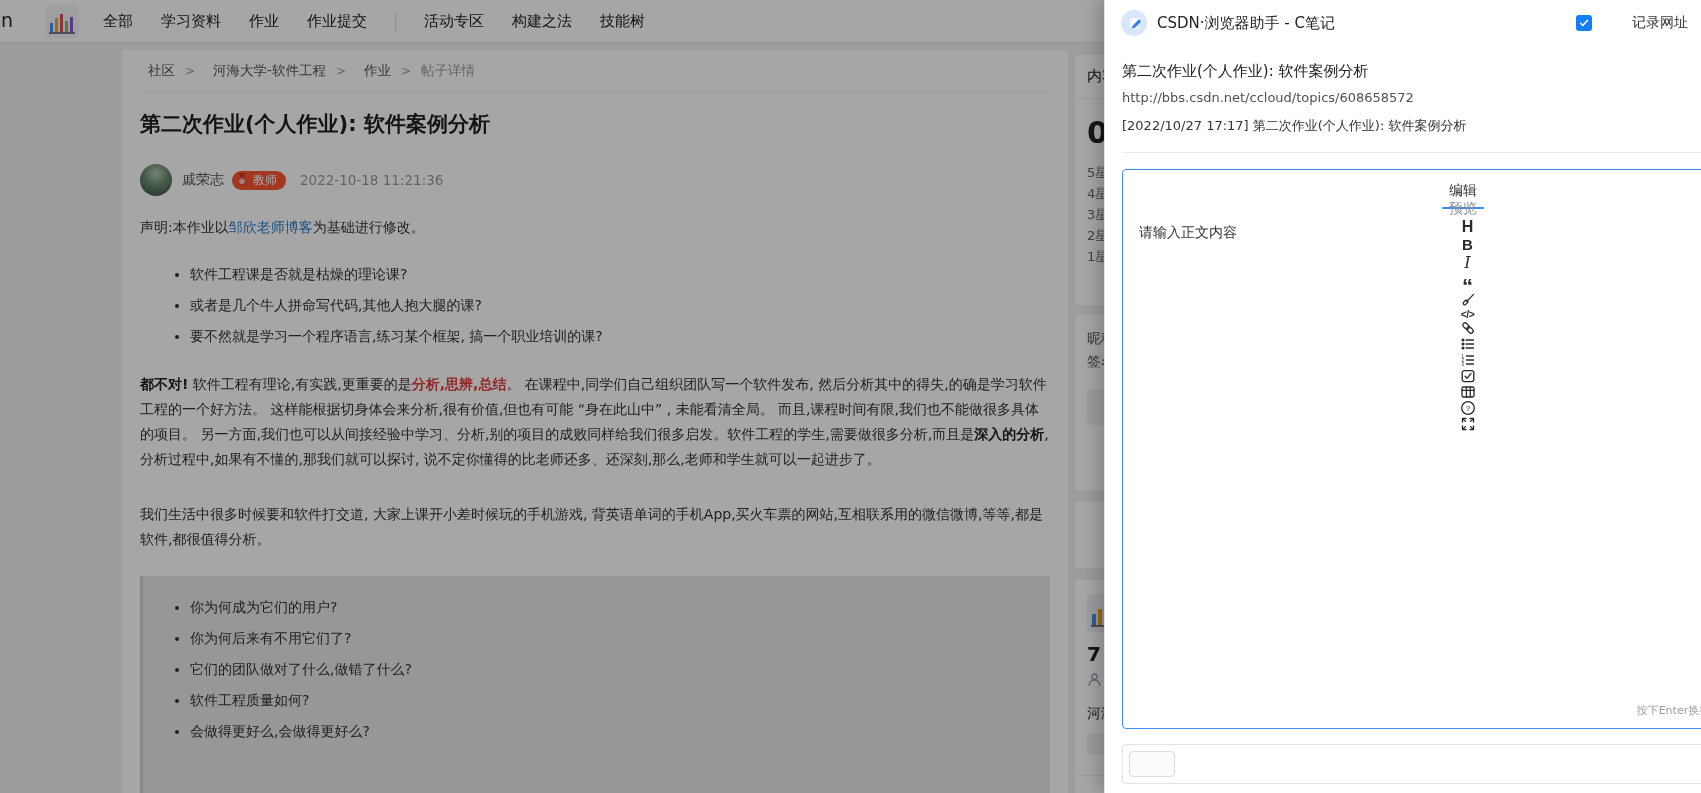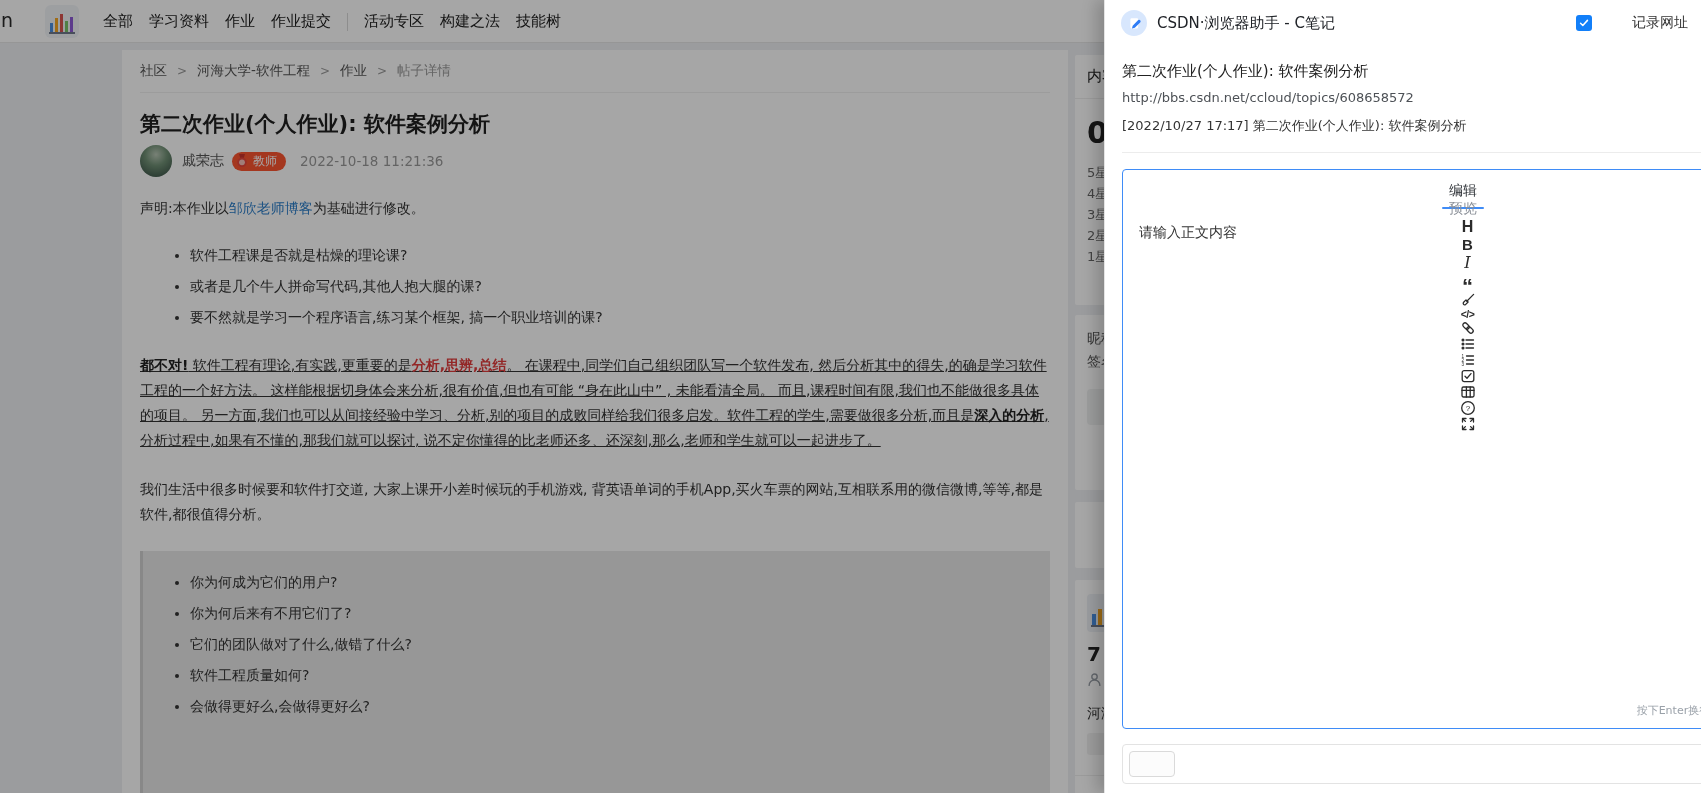--- a/index.html
+++ b/index.html
@@ -4,48 +4,48 @@
 <style>
   * { margin:0; padding:0; box-sizing:border-box; }
   body { font-family:"DejaVu Sans","Liberation Sans",sans-serif; background:#fff; }
   .stage { position:relative; width:1701px; height:793px; overflow:hidden; background:#fff; }
 
   
   .forum { position:absolute; left:0; top:0; width:1104px; height:793px; background:#eef0f3; overflow:hidden; }
   .nav { position:absolute; left:0; top:0; width:100%; height:43px; background:#fff; border-bottom:1px solid #e7e7e7; }
   .logo-frag { position:absolute; left:1px; top:9px; font-size:19px; color:#2a2a2a; }
   .nav-thumb { position:absolute; left:45px; top:5px; width:34px; height:33px; border-radius:6px; overflow:hidden; display:block; }
-  .nav-items { position:absolute; left:103px; top:0; height:43px; display:flex; align-items:center; gap:16px; font-size:15px; color:#222; }
+  .nav-items { position:absolute; left:103px; top:0; height:43px; display:flex; align-items:center; gap:28px; font-size:15px; color:#222; }
   .nav-item { text-decoration:none; color:#222; white-space:nowrap; }
   .nav-divider { width:1px; height:18px; background:#d9d9d9; }
 
   .main-card { position:absolute; left:122px; top:50px; width:946px; height:743px; background:#fff; padding:0 18px; }
   .breadcrumb { height:43px; display:flex; align-items:center; font-size:13.5px; color:#555; border-bottom:1px solid #f0f0f0; }
-  .breadcrumb a { color:#555; text-decoration:none; }
+  .breadcrumb a { color:#555; text-decoration:none;margin-left:8px; }
   .breadcrumb .sep { margin:0 10px; color:#999; font-size:12px; }
   .breadcrumb .current { color:#9b9b9b; }
   .post-title { margin-top:17px; font-size:21px; font-weight:600; color:#1f1f1f; }
-  .author-row { margin-top:7px; display:flex; align-items:center; }
+  .author-row { margin-top:26px; display:flex; align-items:center; }
   .avatar { width:32px; height:32px; border-radius:50%; background:radial-gradient(circle at 50% 30%, #b9c7b6 0%, #6f8f74 40%, #31473f 100%); flex:none; }
   .author-name { margin-left:10px; font-size:14px; color:#555; }
   .badge { margin-left:8px; display:inline-flex; align-items:center; height:19px; background:#fc5531; color:#fff; border-radius:10px; padding:0 9px 0 2px; font-size:12px; position:relative; }
   .badge .medal { width:16px; height:16px; margin-right:3px; }
   .post-date { margin-left:14px; font-size:13.5px; color:#999; }
 
   .post-body { font-size:14px; color:#333; }
   .post-body p { line-height:25px; }
   .decl { margin-top:19px; }
   .decl a { color:#2a7dc9; text-decoration:none;font-family:Liberation Mono, monospace; }
   .intro { margin-top:24px; }
   .q-list { margin-top:18px; padding-left:50px; list-style:disc; }
   .q-list li { line-height:31px; }
-  .analysis { margin-top:20px;text-decoration:underline; }
+  .analysis { margin-top:20px; }
   .analysis b { color:#222; }
   .analysis .red { color:#e23d3d; font-weight:700; }
-  .life { margin-top:24px; }
+  .life { margin-top:30px; }
   .quote-box { margin-top:24px; background:#e9e9e9; border-left:3px solid #d2d2d2; padding:16px 0 90px 0; }
   .quote-box ul { padding-left:47px; list-style:disc; }
   .quote-box li { line-height:31px; }
 
   
   .side-strip { position:absolute; left:1075px; top:55px; width:260px; height:738px; }
   .scard { position:absolute; left:0; width:100%; background:#fff; border-radius:2px; overflow:hidden; }
   .sc-pad { padding:12px; }
   .sc-title { font-size:15px; color:#222; }
   .sc-div { border-top:1px solid #efefef; margin-top:12px; }

